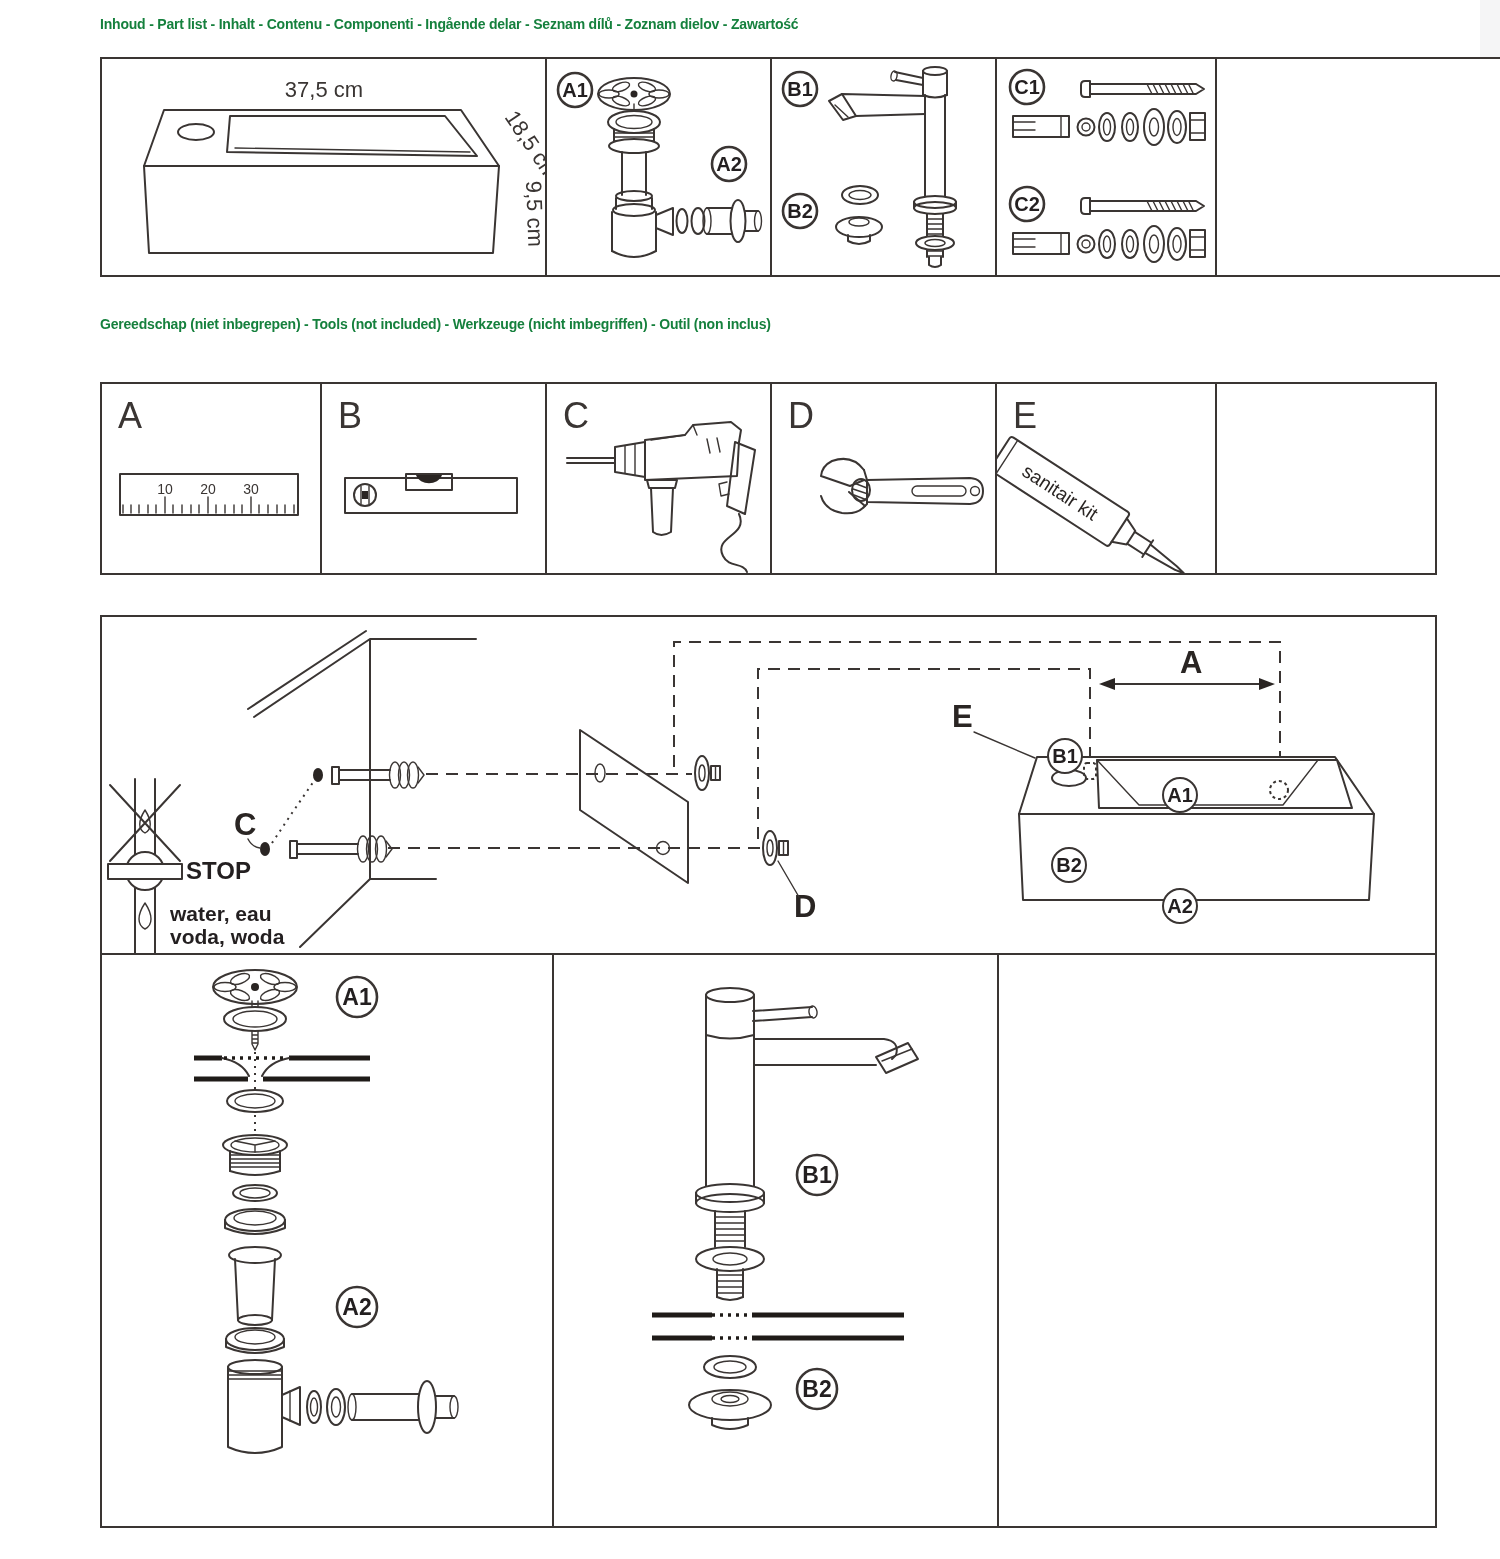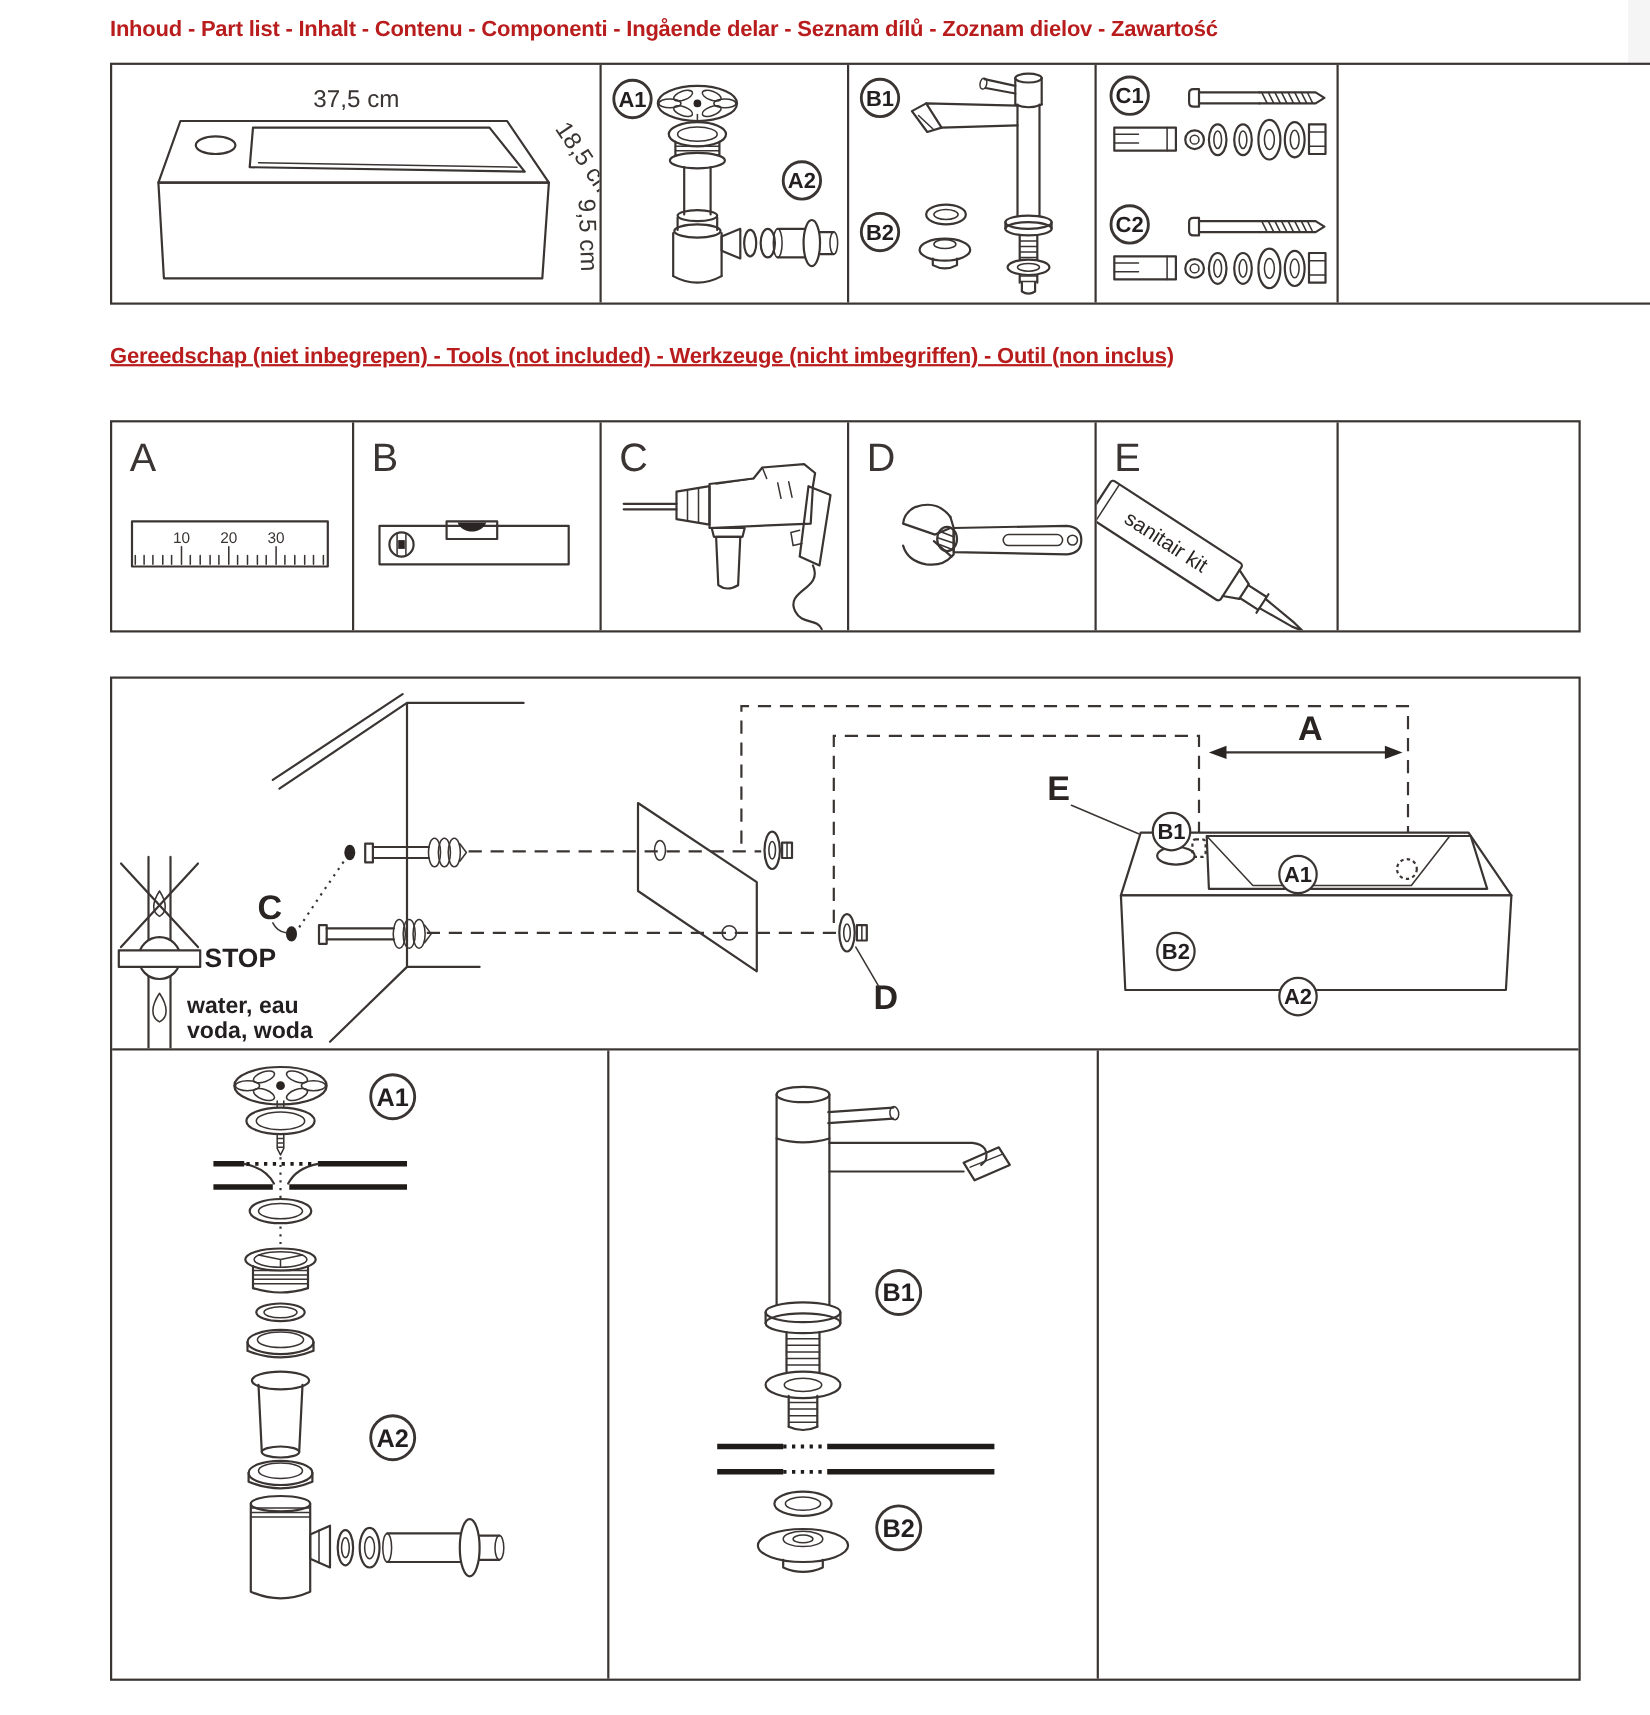--- a/index.html
+++ b/index.html
@@ -1,21 +1,21 @@
 <!DOCTYPE html>
 <html><head>
 <meta charset="utf-8">
 <style>
   html,body{margin:0;padding:0;background:#fff;}
   .page{position:relative;width:1500px;height:1559px;background:#ffffff;overflow:hidden;
         font-family:"Liberation Sans",sans-serif;color:#231f20;}
   .gray-corner{position:absolute;left:1480px;top:0;width:20px;height:66px;background:#f5f5f6;}
-  .sec-title{position:absolute;left:100px;font-weight:bold;font-size:20px;color:#b91c1c;letter-spacing:-0.2px;white-space:nowrap;}
+  .sec-title{position:absolute;left:100px;font-weight:bold;font-size:14px;color:#15803d;letter-spacing:-0.2px;white-space:nowrap;}
   .t1{top:16px;}
-  .t2{top:310px;line-height:28px;text-decoration:underline;}
+  .t2{top:310px;line-height:28px;}
   .tbl{position:absolute;left:100px;border:2px solid #3a3533;display:flex;box-sizing:border-box;background:#fff;}
   .parts{top:57px;width:1456px;height:220px;}
   .tools{top:382px;width:1337px;height:193px;}
   .cell{border-right:2px solid #3a3533;box-sizing:border-box;height:100%;}
   .cell:last-child{border-right:none;}
   .dbox{position:absolute;left:100px;top:615px;width:1337px;height:913px;border:2px solid #3a3533;box-sizing:border-box;background:#fff;}
   .install{position:absolute;left:0;top:0;width:1333px;height:336px;border-bottom:2px solid #3a3533;box-sizing:content-box;}
   .brow{position:absolute;left:0;top:338px;width:1333px;height:571px;display:flex;}
   .bcell{border-right:2px solid #3a3533;box-sizing:border-box;height:100%;}
   .bcell:last-child{border-right:none;}

